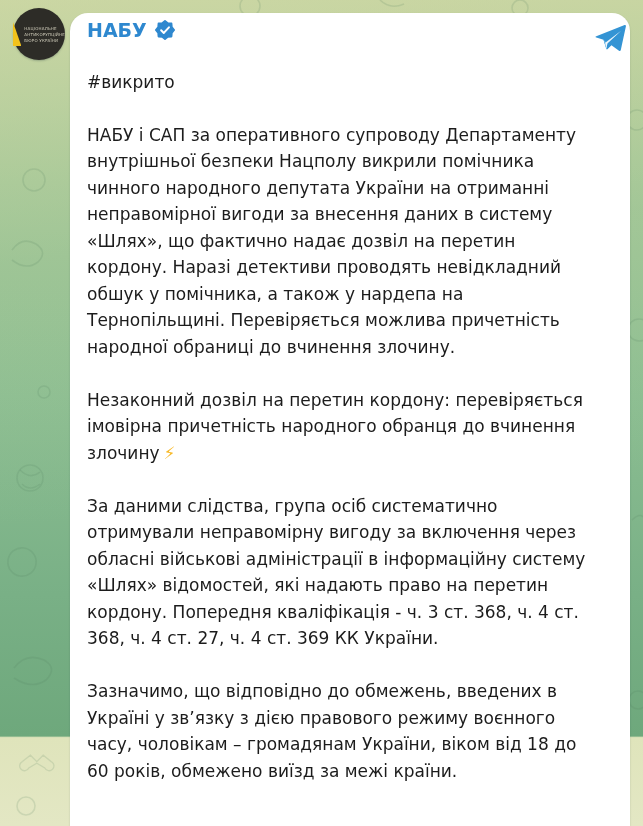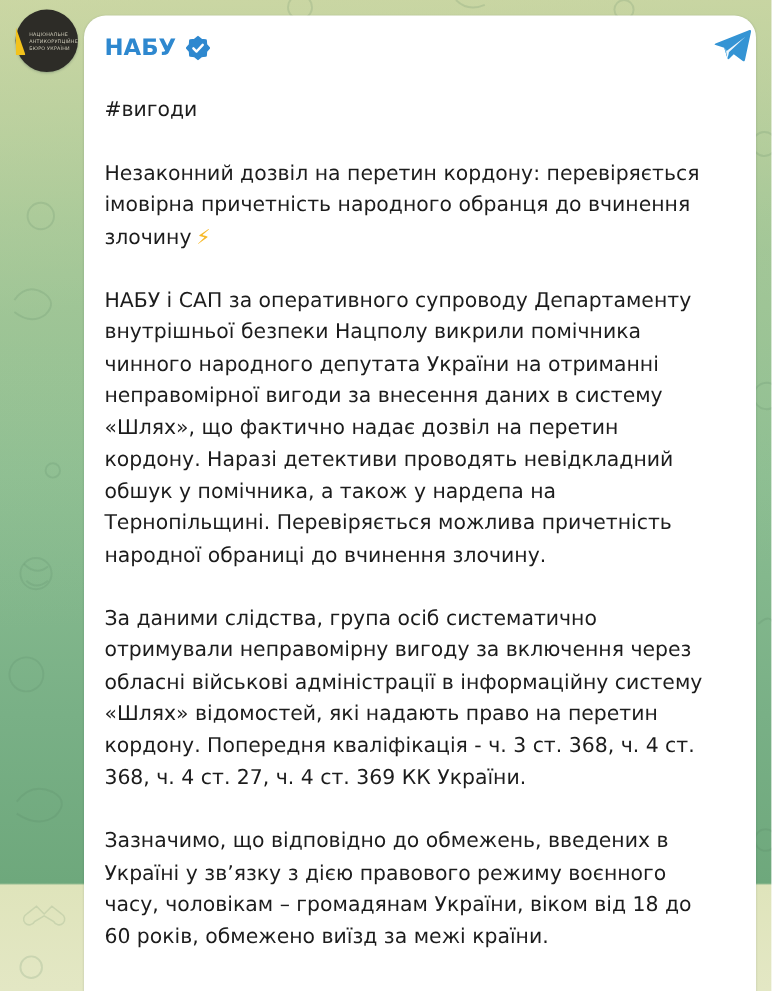--- a/index.html
+++ b/index.html
@@ -69,21 +69,21 @@
   
   .bubble {
     position: absolute;
     left: 70px;
     top: 13px;
     width: 560px;
     height: 813px;
     background: #ffffff;
     border-radius: 18px 18px 0 0;
     box-sizing: border-box;
-    padding: 15px 18px 0 17px;
+    padding: 5px 18px 0 17px;
     box-shadow: 0 1px 2px rgba(16,35,47,0.18);
   }
   .bubble-header {
     display: flex;
     align-items: center;
     gap: 7px;
     height: 24px;
   }
   .channel-name {
     font-size: 19px;
@@ -177,33 +177,33 @@
 
     <span class="tg-plane">
       <svg width="31" height="29" viewBox="0 0 32 30">
         <path fill="#3494d4" d="M30.6 1.1 L1.3 12.6 c-1.1.45 -1.05 1.1.05 1.45 l7.4 2.3 2.9 9.2 c.3.95.85.98 1.45.35 l3.9-3.95 7.8 5.75 c.95.55 1.6.2 1.85-.9 L31.9 2.6 c.3-1.3-.45-1.9-1.3-1.5 Z"></path>
         <path fill="#6cb8e4" d="M8.75 16.35 l2.9 9.2 1.15-5.3 Z"></path>
         <path fill="#ffffff" d="M11.65 25.55 l1.15-5.3 14.2-13.3 -16.5 12.4 Z" fill-opacity="0.9"></path>
       </svg>
     </span>
 
     <div class="message-text">
-      <p class="hashtag">#вигоди</p>
-      <p><span>Незаконний дозвіл на перетин кордону: перевіряється
-імовірна причетність народного обранця до вчинення
-злочину</span><span class="emoji">⚡</span></p>
+      <p class="hashtag">#викрито</p>
       <p>НАБУ і САП за оперативного супроводу Департаменту
 внутрішньої безпеки Нацполу викрили помічника
 чинного народного депутата України на отриманні
 неправомірної вигоди за внесення даних в систему
 «Шлях», що фактично надає дозвіл на перетин
 кордону. Наразі детективи проводять невідкладний
 обшук у помічника, а також у нардепа на
 Тернопільщині. Перевіряється можлива причетність
 народної обраниці до вчинення злочину.</p>
+      <p><span>Незаконний дозвіл на перетин кордону: перевіряється
+імовірна причетність народного обранця до вчинення
+злочину</span><span class="emoji">⚡</span></p>
       <p>За даними слідства, група осіб систематично
 отримували неправомірну вигоду за включення через
 обласні військові адміністрації в інформаційну систему
 «Шлях» відомостей, які надають право на перетин
 кордону. Попередня кваліфікація - ч. 3 ст. 368, ч. 4 ст.
 368, ч. 4 ст. 27, ч. 4 ст. 369 КК України.</p>
       <p>Зазначимо, що відповідно до обмежень, введених в
 Україні у зв’язку з дією правового режиму воєнного
 часу, чоловікам – громадянам України, віком від 18 до
 60 років, обмежено виїзд за межі країни.</p>

